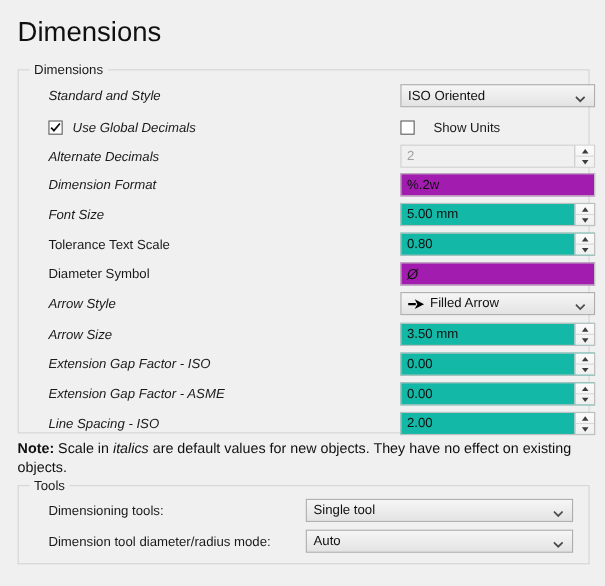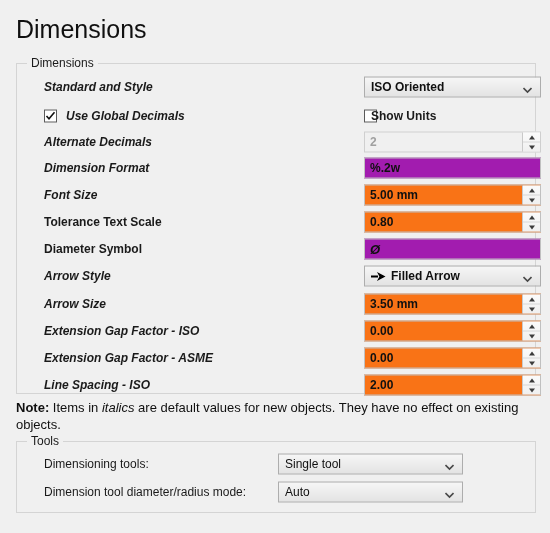--- a/index.html
+++ b/index.html
@@ -59,21 +59,20 @@
     width: 518px;
     height: 70px;
   }
 
   
   .row {
     position: absolute;
     left: 0;
     width: 100%;
     height: 24px;
-    font-weight: bold;
   }
   .lbl {
     position: absolute;
     left: 27px;
     top: 50%;
     transform: translateY(-50%);
     font-size: 12px;
     color: #1a1a1a;
     white-space: nowrap;
     line-height: 14px;
@@ -104,21 +103,21 @@
     line-height: 19px;
     font-family: "Liberation Sans", sans-serif;
   }
   .textfield .val { white-space: nowrap; }
   .textfield .val.italicval { font-style: italic; font-size: 13px; }
 
   
   .spinner {
     display: flex;
     align-items: stretch;
-    background: #f97316;
+    background: #14b8a6;
     border: 1px solid #c0c0c0;
   }
   .spinner.disabled { background: #f0f0f0; border-color: #cfcfcf; }
   .spinner .sval {
     flex: 1 1 auto;
     display: flex;
     align-items: center;
     padding-left: 5px;
     font-size: 12px;
     color: #101010;
@@ -187,21 +186,21 @@
     transform: translateY(-50%);
     width: 13px; height: 13px;
     background: #ffffff;
     border: 1px solid #5a5a5a;
     box-sizing: border-box;
   }
   .cb.right { left: 347px; }
   .cb svg { display: block; margin: 0; }
   .cb-label-right {
     position: absolute;
-    left: 354px;
+    left: 377px;
     top: 50%;
     transform: translateY(-50%);
     font-size: 12px;
     color: #1a1a1a;
     white-space: nowrap;
     line-height: 14px;
   }
 
   
   .note {
@@ -224,21 +223,21 @@
     top: 50%;
     transform: translateY(-50%);
     font-size: 12px;
     color: #1a1a1a;
     white-space: nowrap;
     line-height: 14px;
   }
   .tctl {
     position: absolute;
     left: 261px;
-    width: 185px;
+    width: 243px;
     height: 21px;
     top: 50%;
     transform: translateY(-50%);
     box-sizing: border-box;
   }
 </style>
 </head>
 <body>
 
 <div class="page-title">Dimensions</div>
@@ -403,21 +402,21 @@
           </div>
         <div class="down">
             <span class="tri down"></span>
           </div>
       </div>
     </div>
   </div>
 </div>
 
 <div class="note">
-  <b>Note:</b><span> Items in </span><i>italics</i><span> are default values for new objects. They have no effect on existing objects.</span>
+  <b>Note:</b><span> Scale in </span><i>italics</i><span> are default values for new objects. They have no effect on existing objects.</span>
 </div>
 
 <div class="groupbox" id="tools-group">
   <div class="groupbox-title">Tools</div>
 
   <div class="trow" style="top:10px;">
     <div class="tlbl">Dimensioning tools:</div>
     <div class="tctl combo">
       <span class="cval">Single tool</span>
       <span class="chev">

